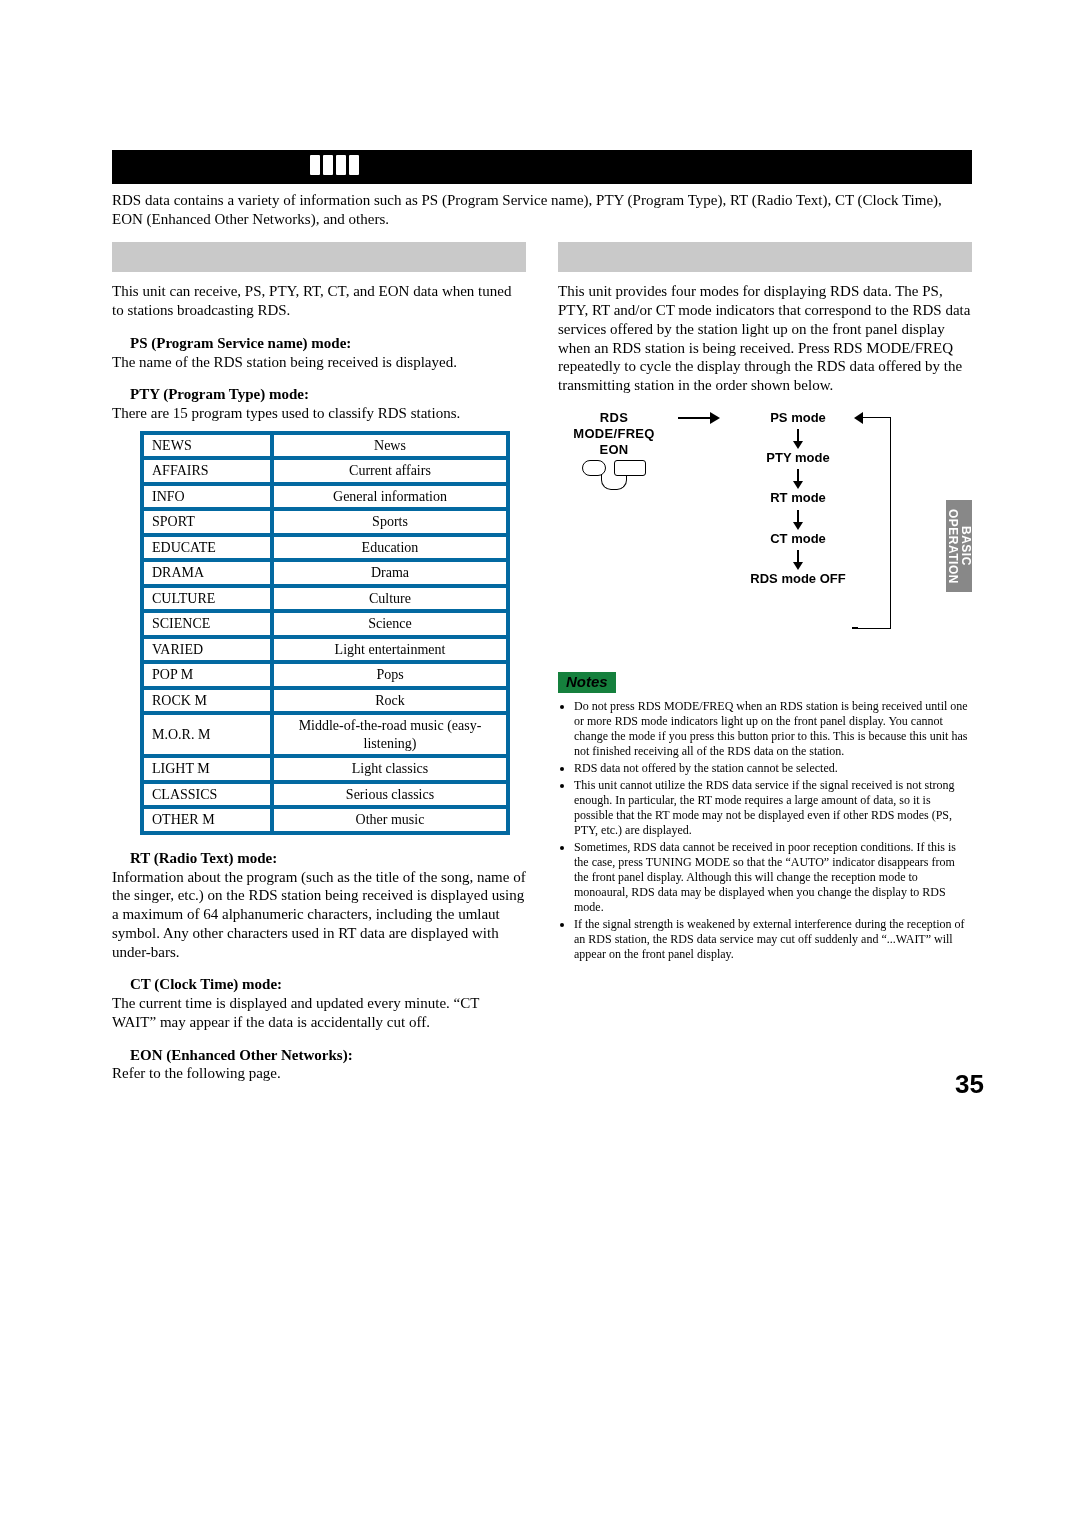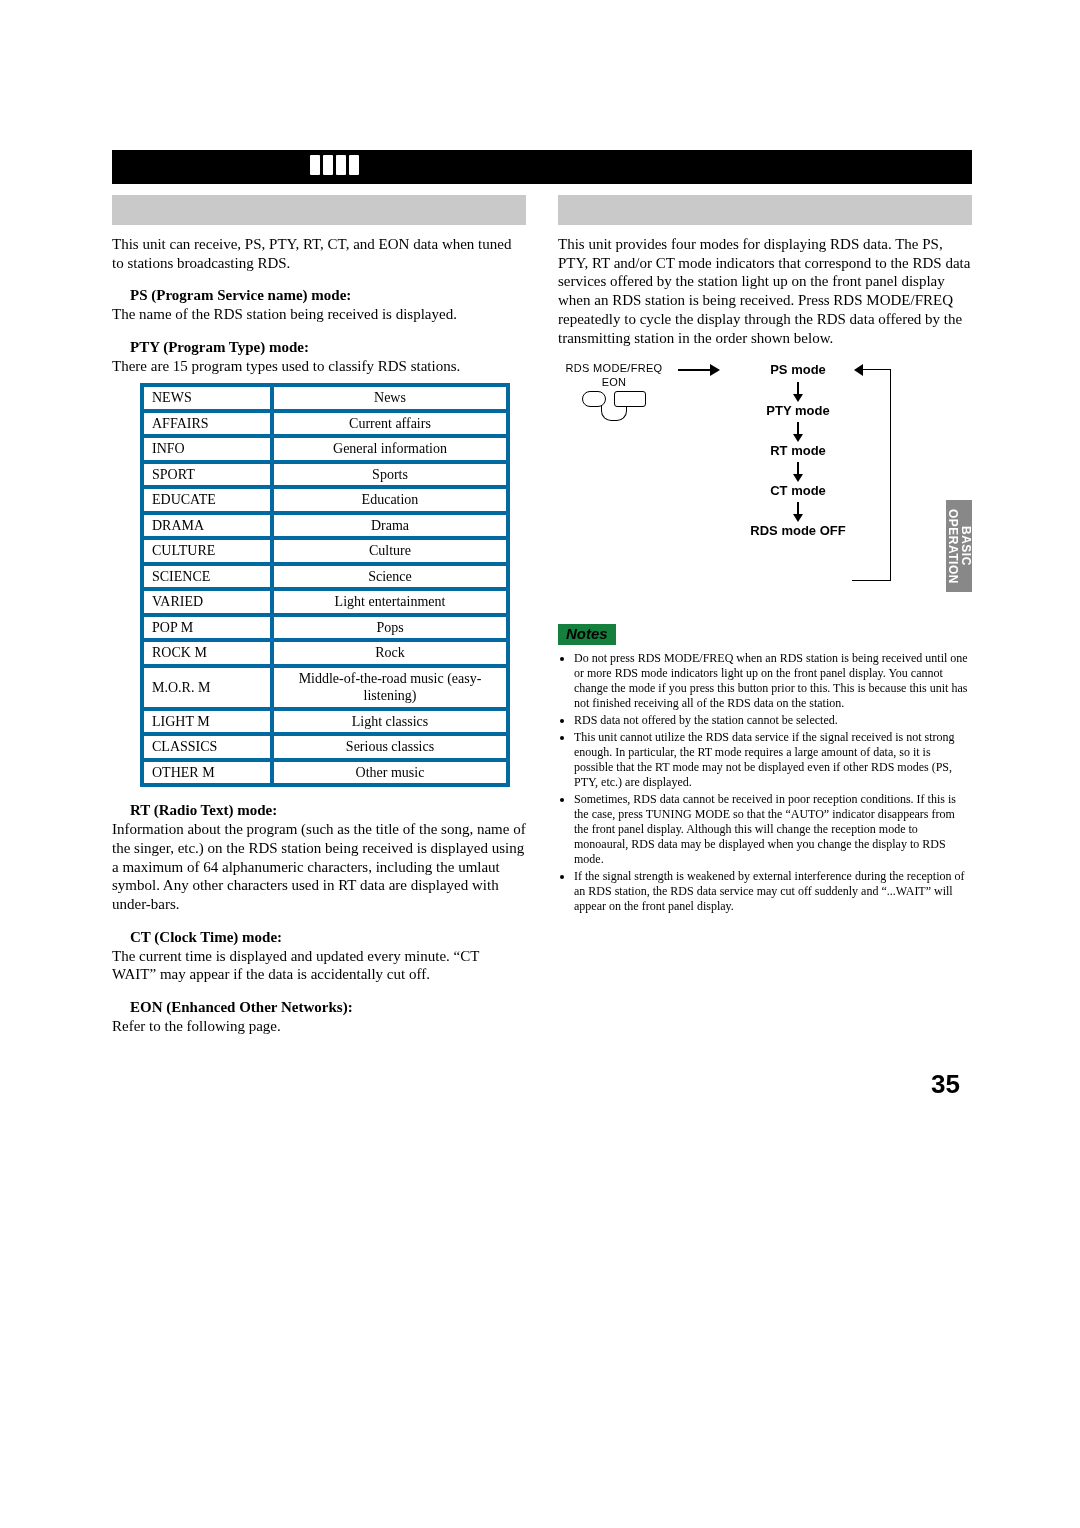--- a/index.html
+++ b/index.html
@@ -108,21 +108,21 @@
     font-size: 13px;
     font-weight: bold;
     height: 255px;
   }
   .btnbox {
     position: absolute;
     top: 5px; left: 6px;
     width: 100px;
     text-align: center;
   }
-  .btnbox .lbl { font-size: 11px; font-weight: normal; letter-spacing: 0.3px; }
+  .btnbox .lbl { font-size: 13px; font-weight: bold; letter-spacing: 0.3px; }
   .btnbox .btns { display: flex; justify-content: center; gap: 8px; margin-top: 1px;}
   .btnbox .b1 { width: 22px; height: 14px; border: 1.5px solid #000; border-radius: 10px; }
   .btnbox .b2 { width: 30px; height: 14px; border: 1.5px solid #000; border-radius: 3px; }
   .btnbox .loop {
     width: 24px; height: 14px;
     border: 1px solid #000;
     border-top: none;
     border-radius: 0 0 10px 10px;
     margin: 0 auto;
     position: relative;
@@ -201,40 +201,41 @@
     align-items: center;
     justify-content: center;
     letter-spacing: 0.5px;
     line-height: 1.05;
   }
   .tab1 { top: 500px; height: 92px; }
   .tab2 { top: 1260px; height: 62px; background: #000; }
   .pagenum {
     position: absolute;
     bottom: 60px;
-    right: 120px;
+    right: 96px;
     font-family: Arial, Helvetica, sans-serif;
     font-weight: bold;
     font-size: 26px;
   }
 </style>
 </head>
 <body>
 
 <div class="page">
   <div class="black-band"></div>
   <div class="band-icon">
       <span></span>
       <span></span>
       <span></span>
       <span></span>
     </div>
 
   <div class="intro">
     <p>RDS (Radio Data System) is a data transmission system used by FM stations in many countries.</p>
+    <p>RDS data contains a variety of information such as PS (Program Service name), PTY (Program Type), RT (Radio Text), CT (Clock Time), EON (Enhanced Other Networks), and others.</p>
   </div>
 
   <div class="cols">
     <div class="col">
       <div class="section-bar">&nbsp;</div>
       <p class="bodytxt">This unit can receive, PS, PTY, RT, CT, and EON data when tuned to stations broadcasting RDS.</p>
 
       <h4 class="mode">PS (Program Service name) mode:</h4>
       <p class="after">The name of the RDS station being received is displayed.</p>
 

